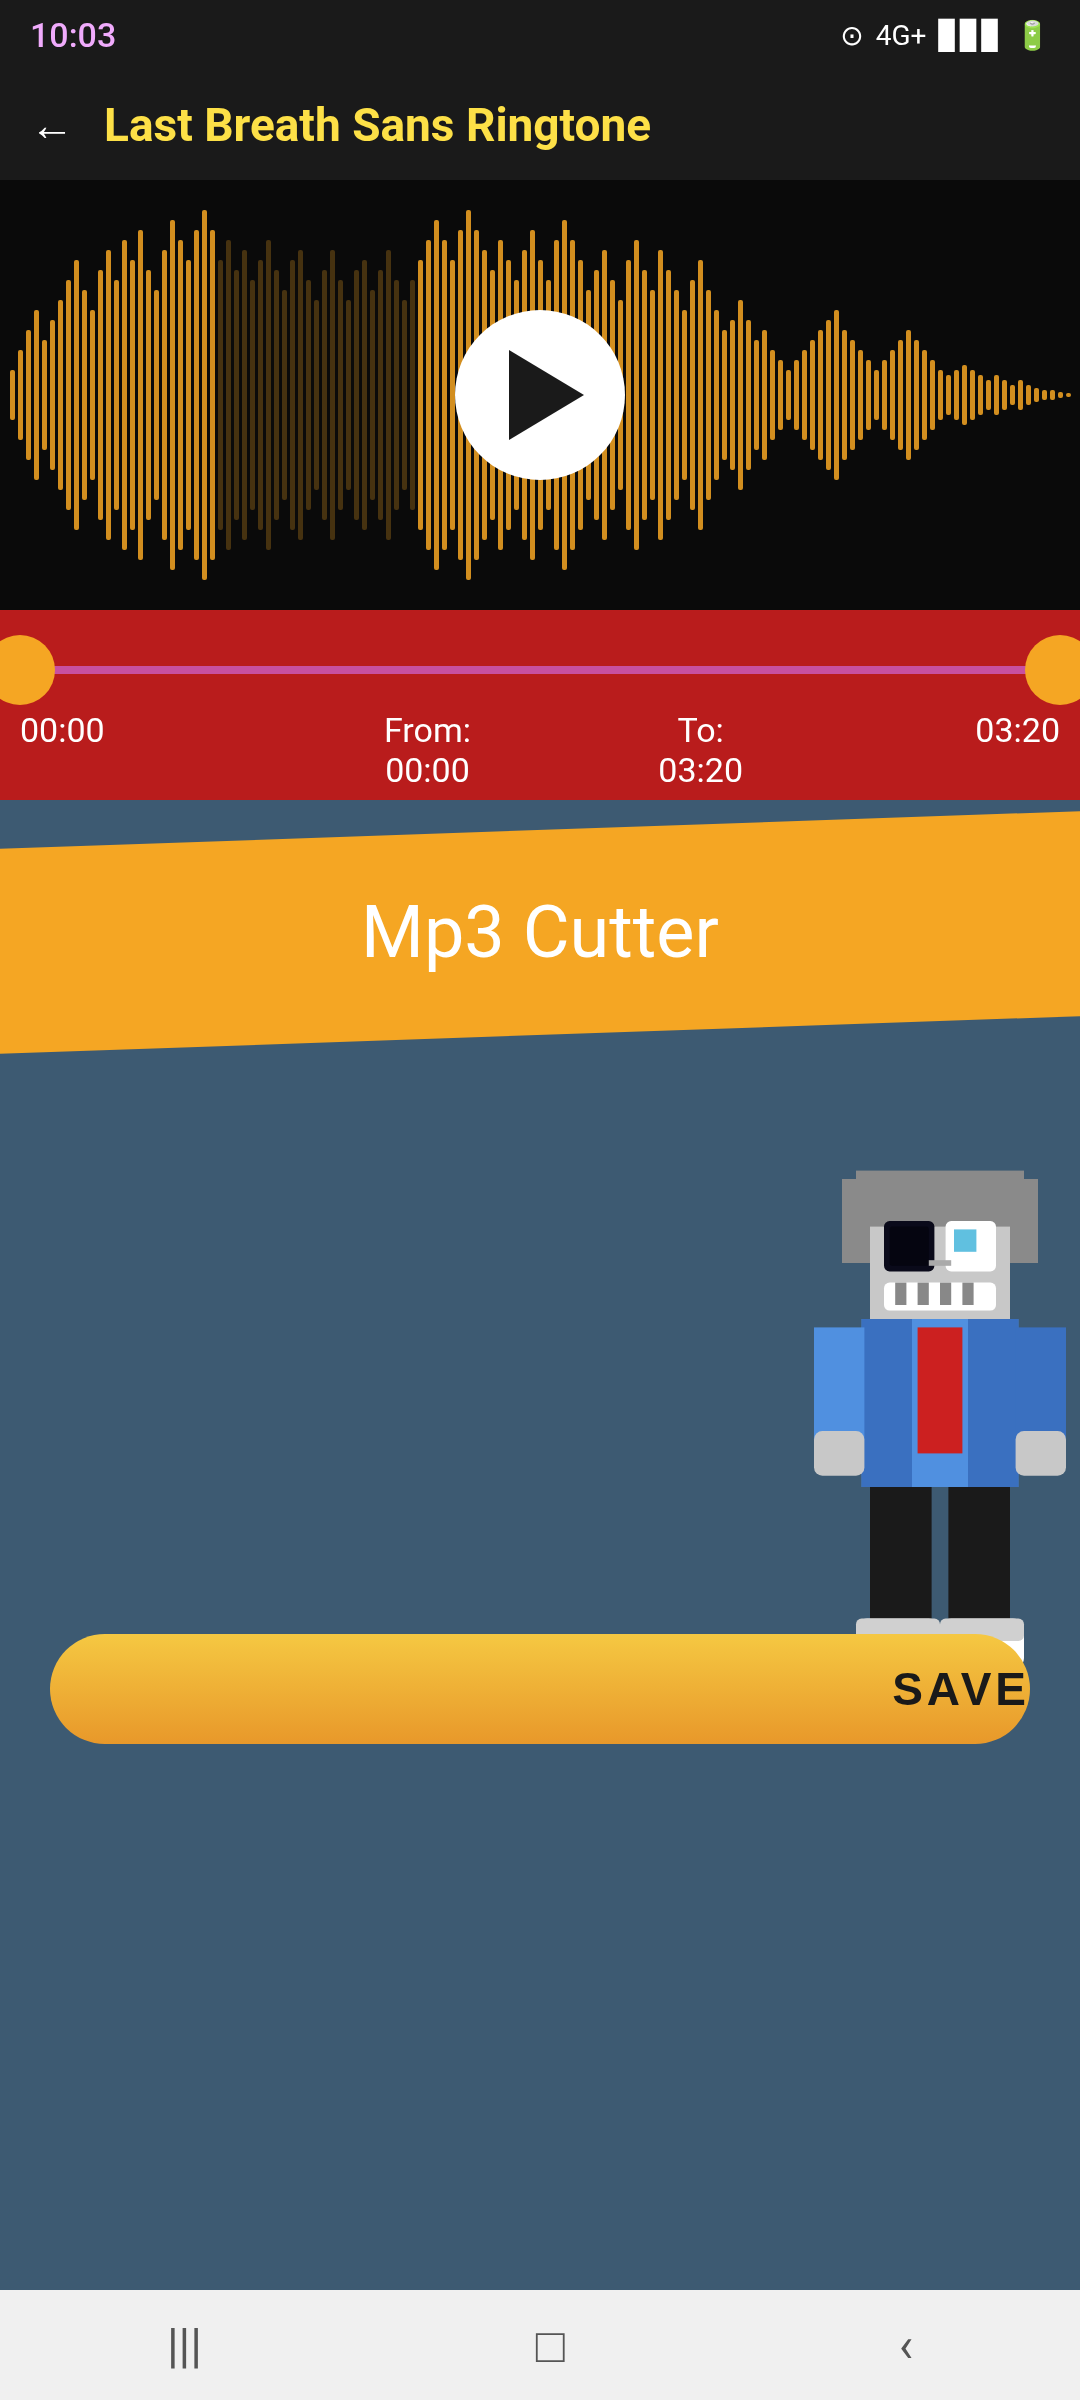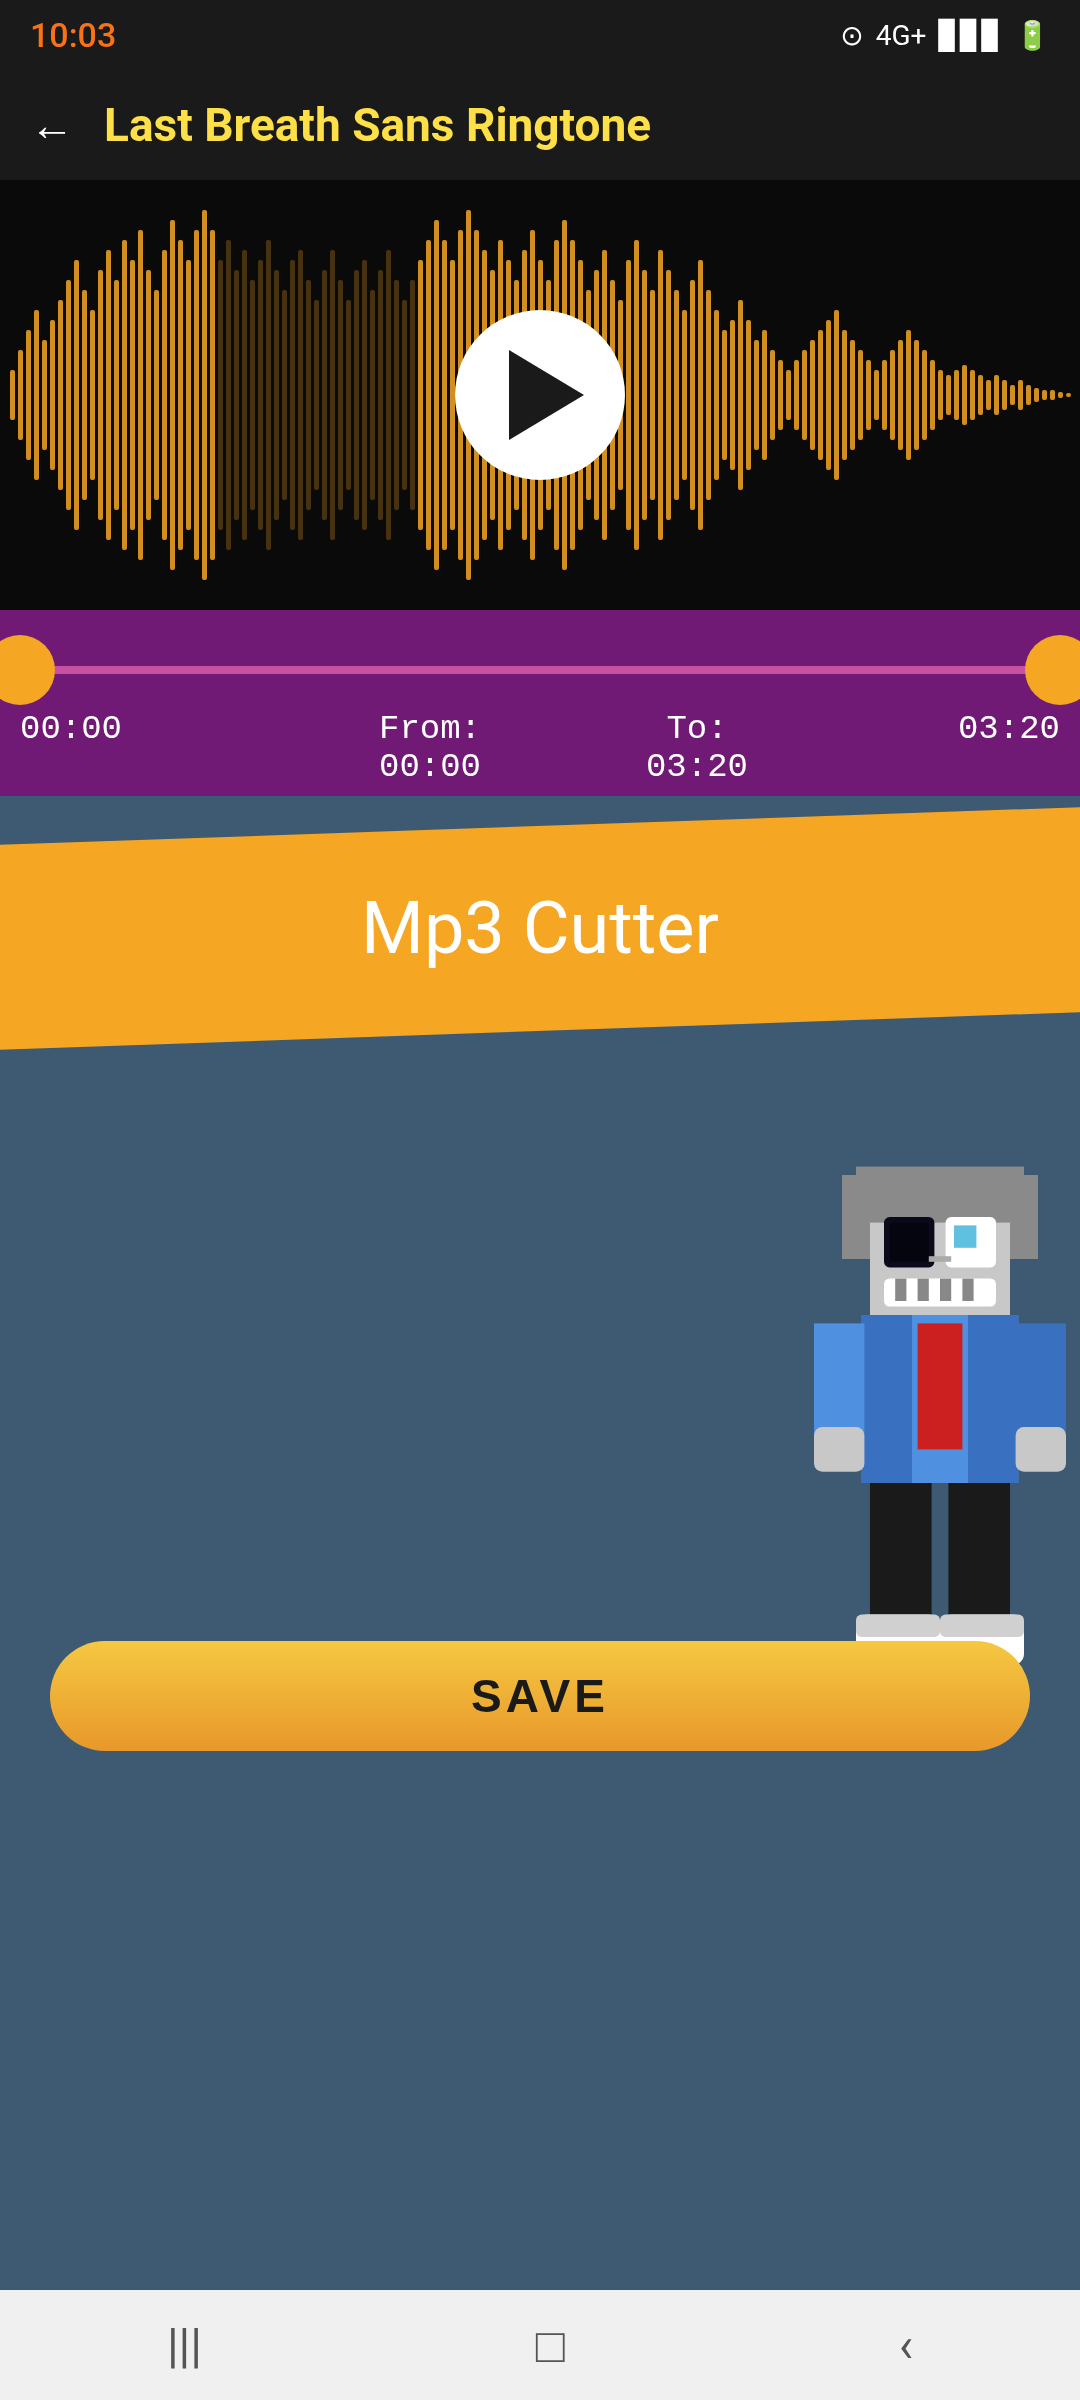--- a/index.html
+++ b/index.html
@@ -17,21 +17,21 @@
     
     .status-bar {
       background: #1a1a1a;
       height: 70px;
       display: flex;
       align-items: center;
       justify-content: space-between;
       padding: 0 30px;
     }
     .status-time {
-      color: #f97316;
+      color: #f0abfc;
       font-size: 34px;
       font-weight: 500;
     }
     .status-icons {
       display: flex;
       align-items: center;
       gap: 12px;
     }
     .status-icon {
       color: white;
@@ -91,23 +91,22 @@
       width: 0;
       height: 0;
       border-top: 45px solid transparent;
       border-bottom: 45px solid transparent;
       border-left: 75px solid #1a1a1a;
       margin-left: 12px;
     }
 
     
     .slider-area {
-      background: #701a75;
+      background: #b91c1c;
       padding: 30px 20px 10px;
-      font-family: Liberation Mono, monospace;
     }
     .range-slider {
       position: relative;
       height: 60px;
       display: flex;
       align-items: center;
     }
     .slider-track {
       width: 100%;
       height: 8px;
@@ -199,31 +198,31 @@
       position: absolute;
       bottom: 140px;
       right: 0;
       width: 280px;
       height: 560px;
     }
 
     
     .save-button {
       position: absolute;
-      bottom: 110px;
+      bottom: 121px;
       left: 50px;
       right: 0;
       width: 980px;
       height: 110px;
       background: linear-gradient(to bottom, #f5c842, #e8982a);
       border-radius: 55px;
       border: none;
       display: flex;
       align-items: center;
-      justify-content: center;
+      justify-content: flex-end;
       cursor: pointer;
       z-index: 10;
     }
     .save-text {
       color: #1a1a1a;
       font-size: 46px;
       font-weight: bold;
       letter-spacing: 4px;
     }
 

